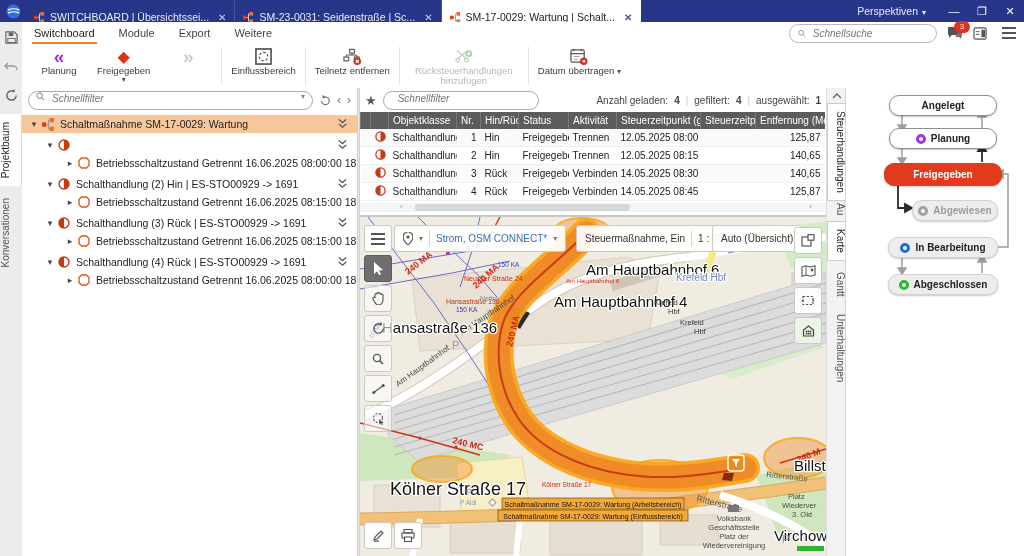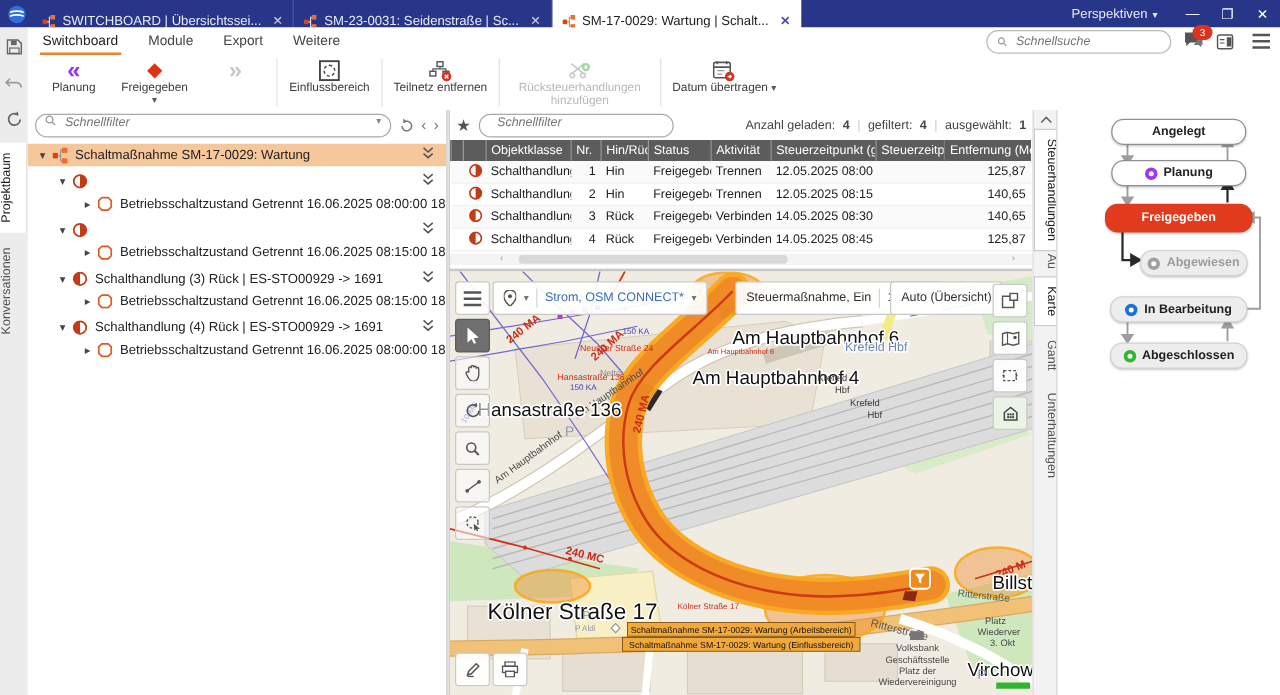--- a/index.html
+++ b/index.html
@@ -334,20 +334,21 @@
 
       </div>
       <div class="trow ind1 gap">
         <span class="exp">▾</span>
         <span class="ticon">
             <svg width="12" height="12" viewBox="0 0 12 12">
               <circle cx="6" cy="6" r="5" fill="#fff" stroke="#c33a14" stroke-width="1.4"></circle>
               <path d="M6 1 a5 5 0 0 1 0 10 z" fill="#c33a14"></path>
             </svg>
           </span>
+        <span>Schalthandlung (2) Hin | ES-STO00929 -&gt; 1691</span>
         <span class="dbl-chev"><svg width="11" height="11" viewBox="0 0 12 12">
               <path d="M2 1.5 L6 5 L10 1.5 M2 6.5 L6 10 L10 6.5" fill="none" stroke="#555" stroke-width="1.4"></path>
             </svg></span>
       </div>
       <div class="trow ind2">
         <span class="exp">▸</span>
         <span class="ticon">
             <svg width="12" height="12" viewBox="0 0 12 12">
               <polygon points="3.5,1 8.5,1 11,3.5 11,8.5 8.5,11 3.5,11 1,8.5 1,3.5" fill="#fff" stroke="#e05a20" stroke-width="1.4"></polygon>
             </svg>
@@ -709,21 +710,21 @@
     <div class="mbar" style="left:34px;top:8px;">
       <svg width="10" height="13" viewBox="0 0 10 13">
           <path d="M5 0 a5 5 0 0 1 5 5 c0 3.5 -5 8 -5 8 s-5 -4.5 -5 -8 a5 5 0 0 1 5 -5 z" fill="none" stroke="#555" stroke-width="1.2"></path>
           <circle cx="5" cy="5" r="1.6" fill="#555"></circle>
         </svg>
       <span class="caret" style="font-size:7px;color:#777;"></span>
       <span class="vline"></span>
       <span class="linktext">Strom, OSM CONNECT*</span>
       <span class="caret" style="font-size:7px;color:#777;"></span>
     </div>
-    <div class="mbar" style="left:228px;top:8px;">
+    <div class="mbar" style="left:216px;top:8px;">
       <span>Steuermaßnahme, Ein</span>
       <span class="vline"></span>
       <span>1 : 2000</span>
     </div>
     <div class="mbar" style="left:352px;top:8px;">
       <span>Auto (Übersicht)</span>
     </div>
     
     <div class="mbtn dark" style="left:4px;top:38px;">
         <svg width="11" height="13" viewBox="0 0 11 13">

